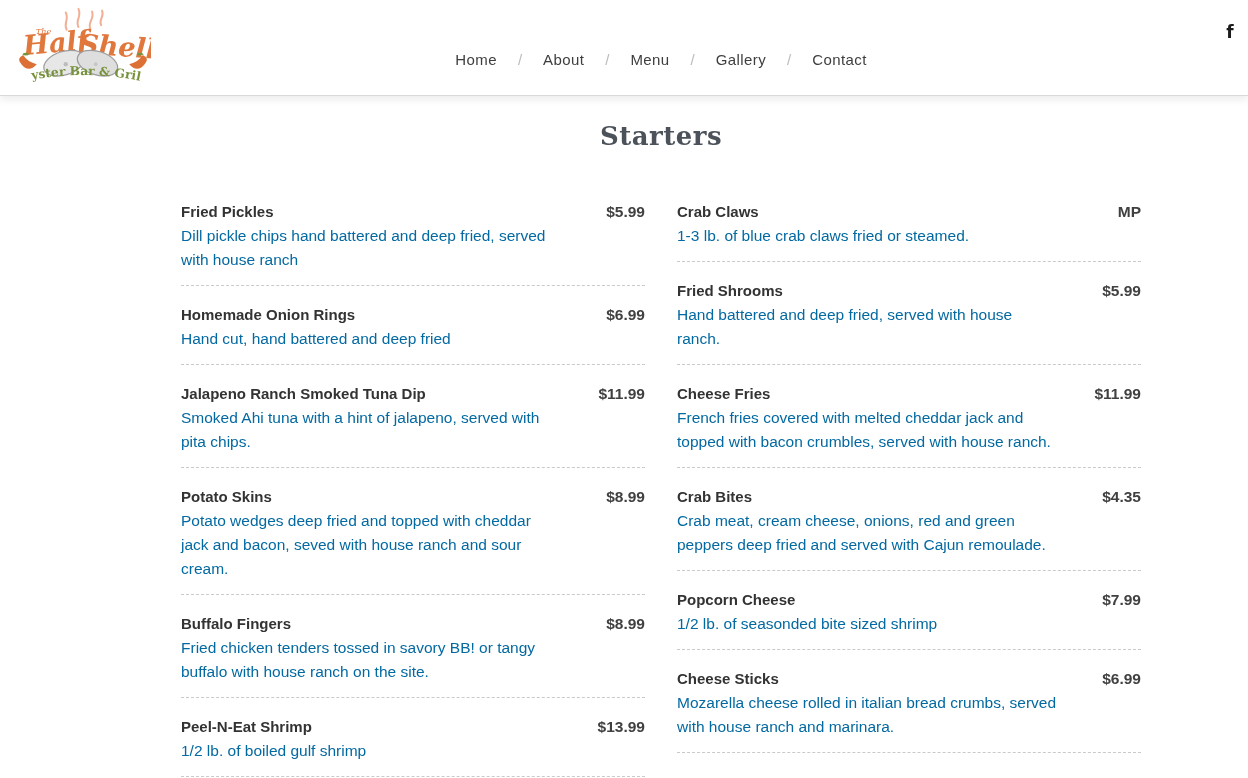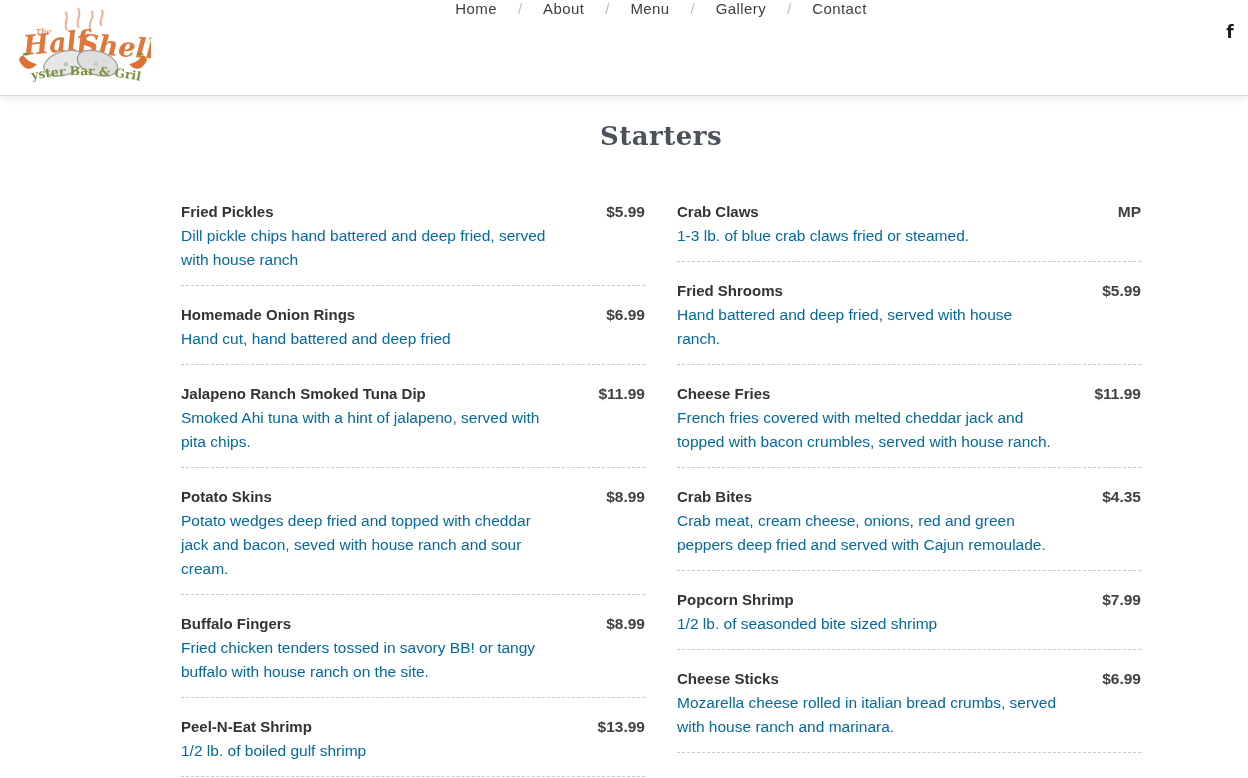--- a/index.html
+++ b/index.html
@@ -27,21 +27,21 @@
     width: 136px; height: 84px;
     cursor: pointer;
   }
   .main-nav {
     position: absolute;
     top: 0; left: 50%;
     transform: translateX(-50%);
     margin-left: 37px;
     height: 68px;
     display: flex;
-    align-items: flex-start;
+    align-items: flex-end;
     gap: 21px;
     white-space: nowrap;
   }
   .nav-link {
     font-size: 15px;
     letter-spacing: 0.4px;
     color: #3e3e3e;
     text-decoration: none;
     cursor: pointer;
   }
@@ -254,21 +254,21 @@
       <div class="menu-item">
         <div class="item-head">
           <span class="item-name">Crab Bites</span>
           <span class="item-price">$4.35</span>
         </div>
         <p class="item-desc">Crab meat, cream cheese, onions, red and green peppers deep fried and served with Cajun remoulade.</p>
       </div>
 
       <div class="menu-item">
         <div class="item-head">
-          <span class="item-name">Popcorn Shrimp</span>
+          <span class="item-name">Popcorn Cheese</span>
           <span class="item-price">$7.99</span>
         </div>
         <p class="item-desc">1/2 lb. of seasonded bite sized shrimp</p>
       </div>
 
       <div class="menu-item">
         <div class="item-head">
           <span class="item-name">Cheese Sticks</span>
           <span class="item-price">$6.99</span>
         </div>

